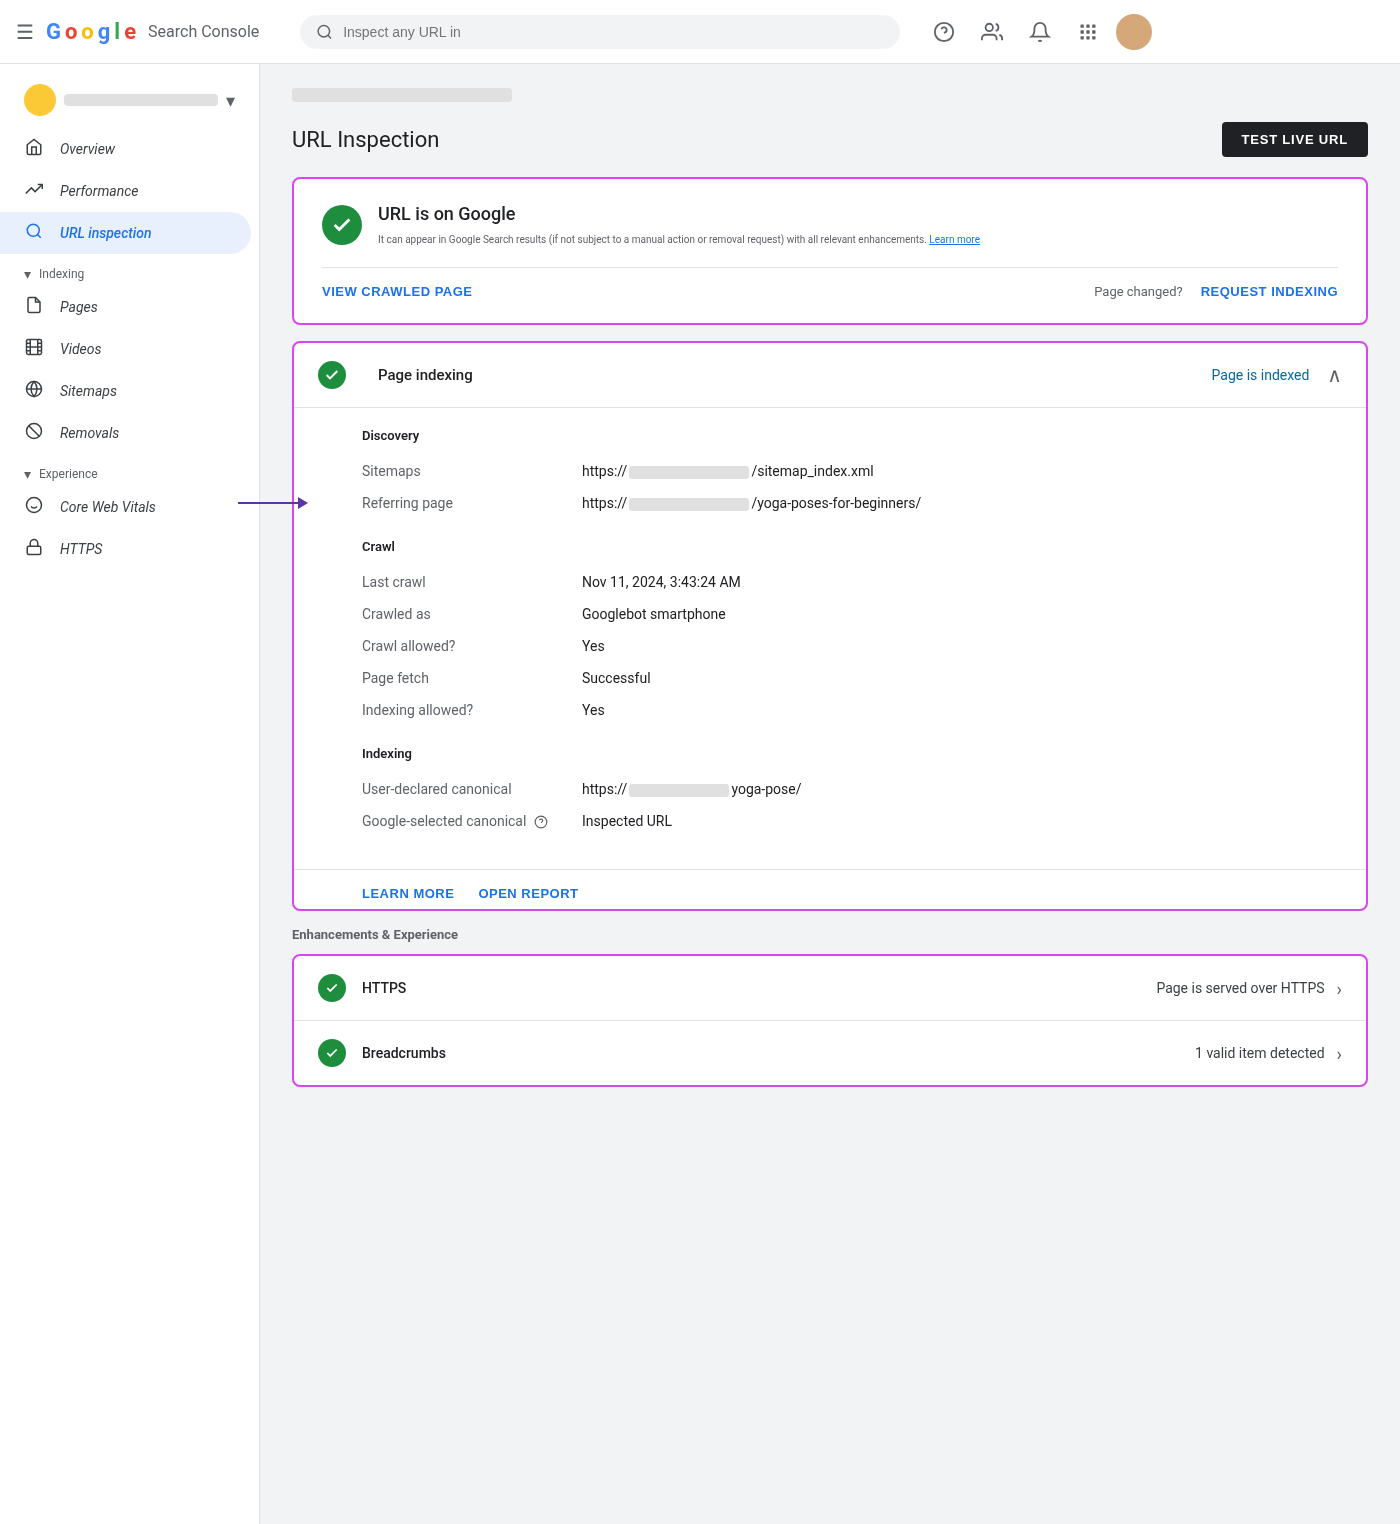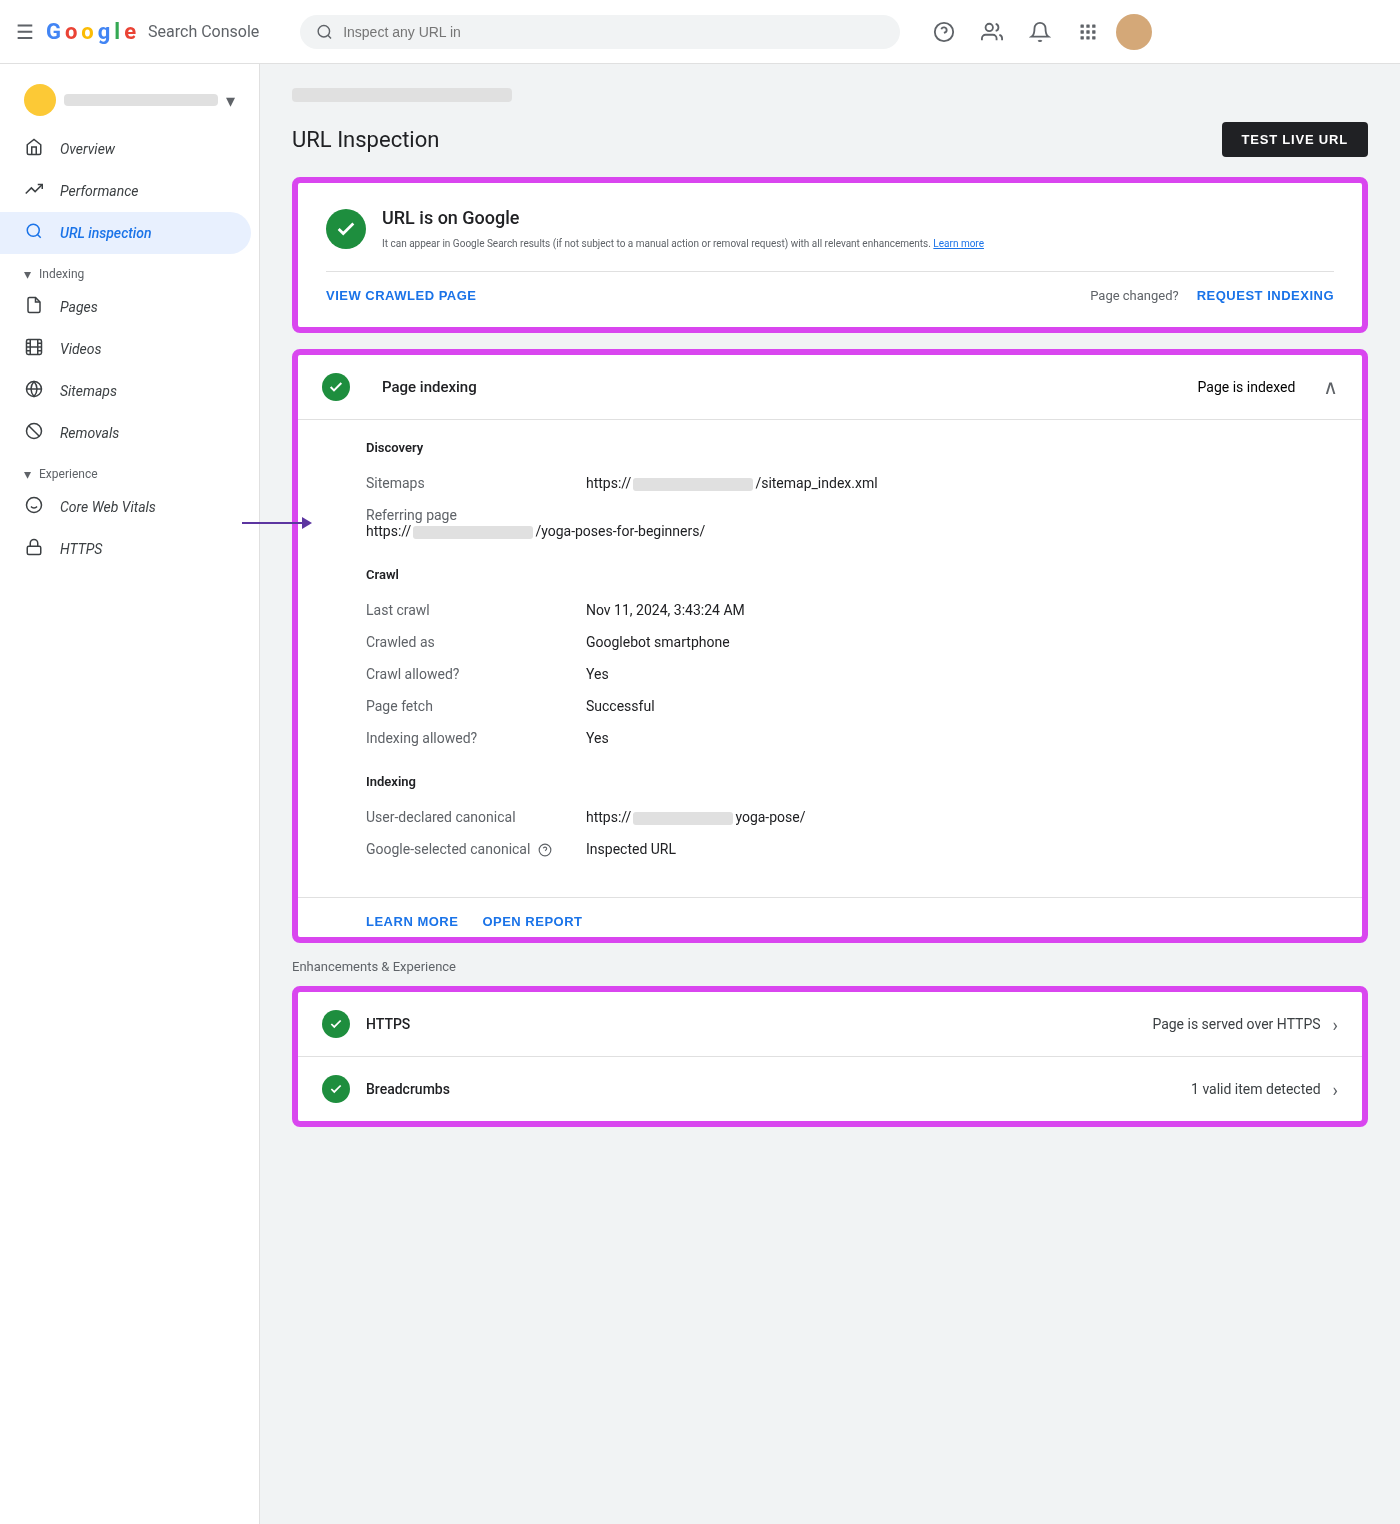--- a/index.html
+++ b/index.html
@@ -203,21 +203,21 @@
       font-size: 13px;
       font-weight: 600;
       letter-spacing: 0.8px;
       cursor: pointer;
       text-transform: uppercase;
     }
 
     
     .card {
       background: #fff;
-      border: 6px solid #d946ef;
+      border: 2px solid #d946ef;
       border-radius: 8px;
       margin-bottom: 16px;
     }
 
     
     .url-status-card {
       padding: 24px 28px;
     }
     .url-status-header {
       display: flex;
@@ -304,22 +304,22 @@
       margin-right: 16px;
       flex-shrink: 0;
     }
     .indexing-card-title {
       font-size: 15px;
       font-weight: 500;
       flex: 1;
     }
     .indexing-status-text {
       font-size: 14px;
-      color: #000000;
-      margin-right: 12px;
+      color: #0369a1;
+      margin-right: 2px;
     }
     .chevron-up {
       color: #5f6368;
       font-size: 20px;
     }
 
     .indexing-card-body {
       padding: 0 24px 20px;
       border-top: 1px solid #e0e0e0;
     }
@@ -363,21 +363,21 @@
       cursor: pointer;
       background: none;
       border: none;
     }
 
     
     .enhancements-label {
       font-size: 13px;
       color: #5f6368;
       margin-bottom: 12px;
-      font-weight: 400;
+      font-weight: 700;
     }
     .enhancement-row {
       display: flex;
       align-items: center;
       padding: 18px 24px;
       border-bottom: 1px solid #e0e0e0;
       cursor: pointer;
     }
     .enhancement-row:last-child { border-bottom: none; }
     .enhancement-check {
@@ -399,21 +399,20 @@
       margin-right: 12px;
     }
     .chevron-right {
       color: #5f6368;
       font-size: 18px;
     }
 
     
     .arrow-annotation {
       position: relative;
-      flex-direction: column;
     }
     .purple-arrow {
       position: absolute;
       left: -80px;
       top: 50%;
       transform: translateY(-50%);
       display: flex;
       align-items: center;
       gap: 0;
     }

